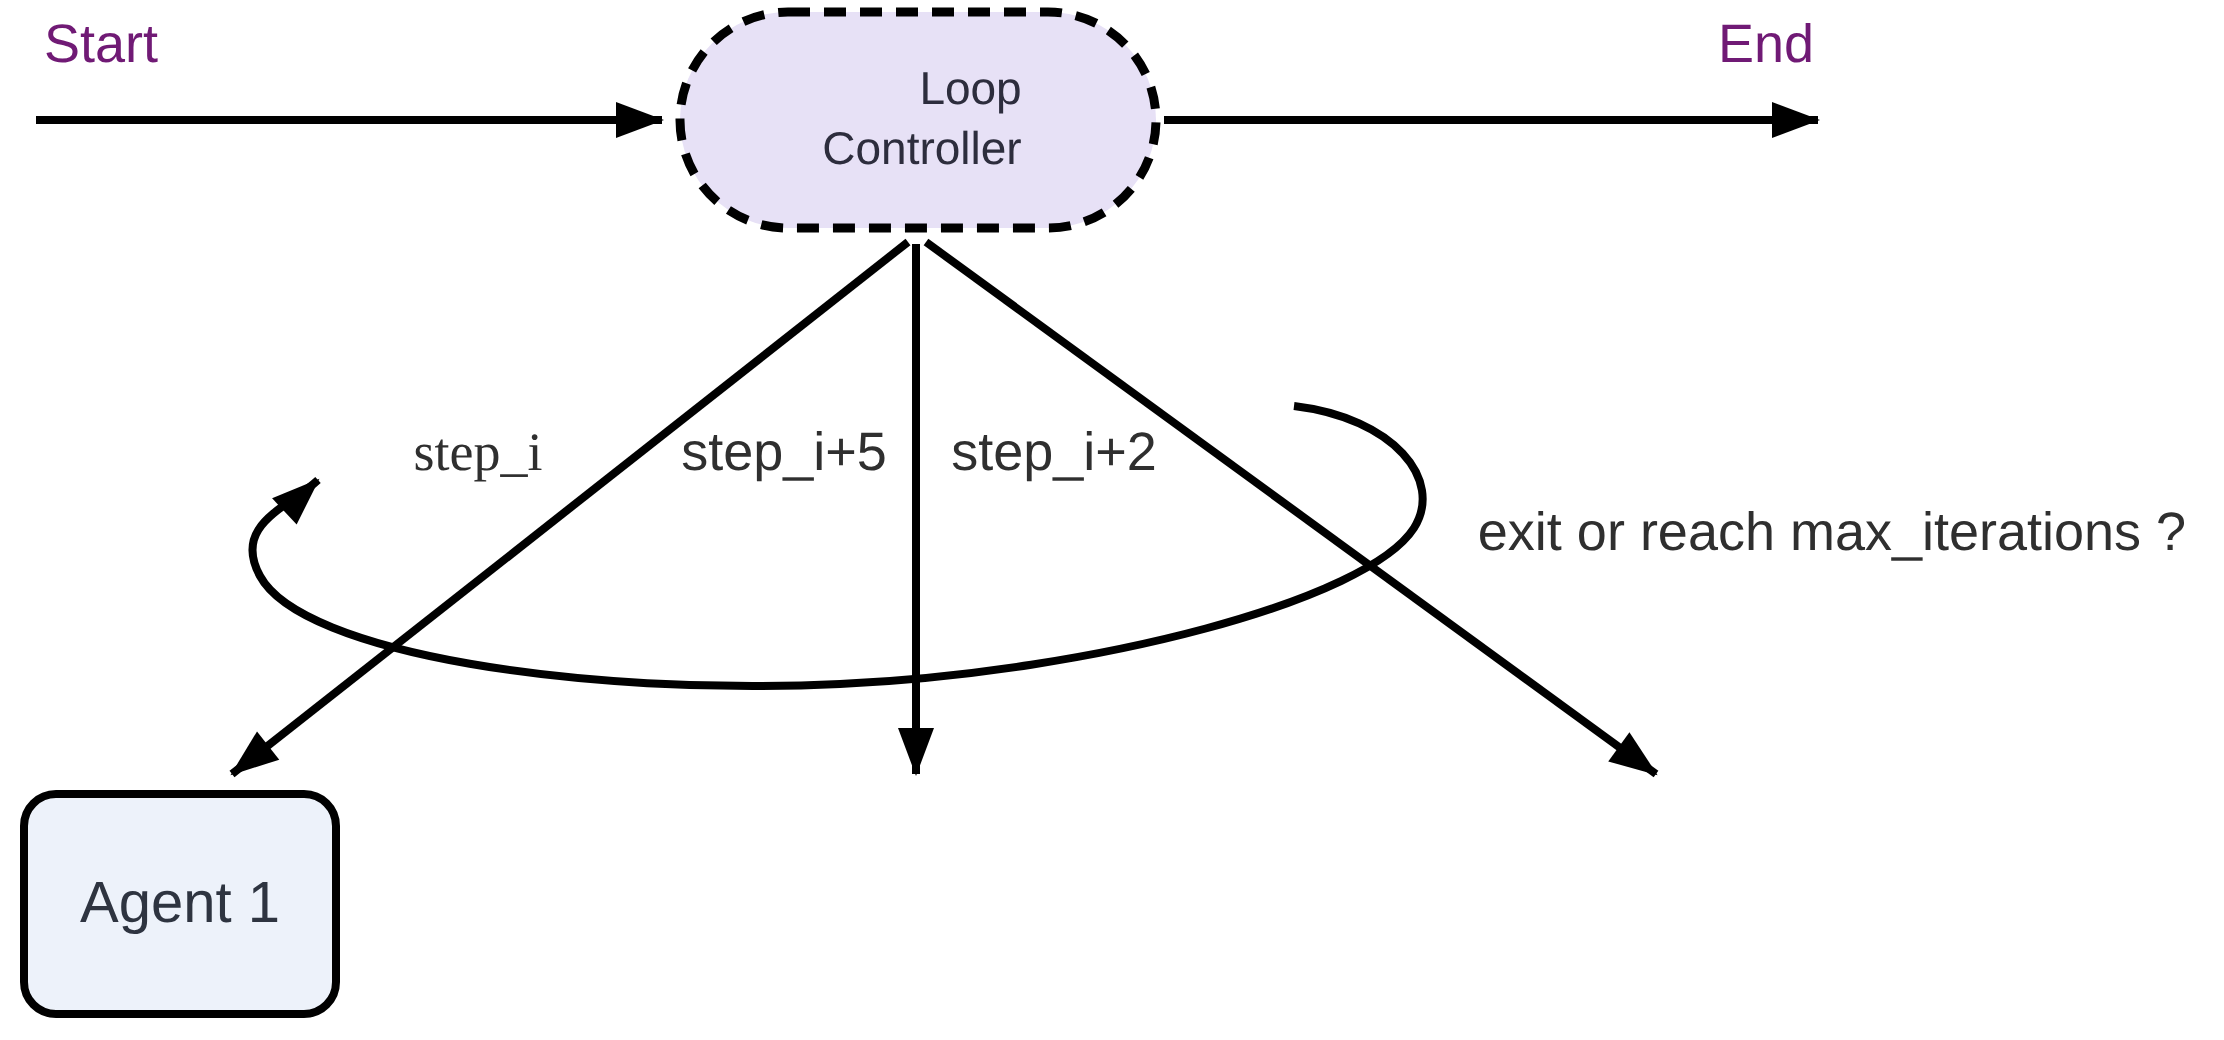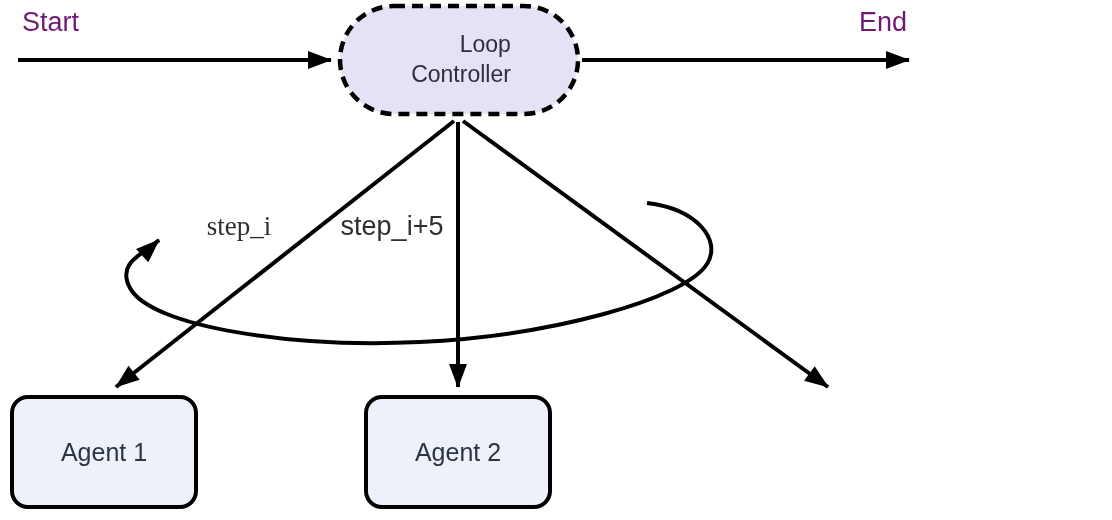--- a/index.html
+++ b/index.html
@@ -41,29 +41,29 @@
     align-items: center;
     justify-content: center;
     text-align: right;
     white-space: pre-line;
     font-size: 23px;
     line-height: 1.3;
     color: var(--text-dark, #2d2d3d);
   }
   .agent {
     position: absolute;
-    width: 188px; height: 114px;
+    width: 160px; height: 114px;
     box-sizing: border-box;
     background: var(--agent-fill, #edf2fa);
     border: 4px solid var(--line, #000000);
     border-radius: 18px;
     display: flex;
     align-items: center;
     justify-content: center;
-    font-size: 25px;
+    font-size: 29px;
     color: #2e3440;
   }
   .agent-1 { left: 10px;  top: 395px; }
   .agent-2 { left: 364px; top: 395px; }
   .agent-3 { left: 747px; top: 394px; }
 </style>
 </head>
 <body>
 
 <div class="stage">
@@ -95,21 +95,20 @@
   </svg>
 
   <div class="lbl terminal" style="left:22px; top:8px;">Start</div>
   <div class="lbl terminal" style="left:828px; top:8px;margin-left:31px;">End</div>
 
   <div class="node-text">Loop
 Controller</div>
 
   <div class="lbl anchor-center" style="left:239px; top:227px;font-family:Liberation Serif, serif;">step_i</div>
   <div class="lbl anchor-center" style="left:392px; top:227px;">step_i+5</div>
+  <div class="lbl anchor-center" style="left:527px; top:227px;">step_i+2</div>
+  <div class="lbl anchor-center" style="left:916px; top:267px;">exit or reach max_iterations ?</div>
 
   <div class="agent agent-1">
     <span>Agent 1</span>
-  </div>
-  <div class="agent agent-2">
-    <span>Agent 2</span>
   </div>
 
 </div>
 
 </body></html>

